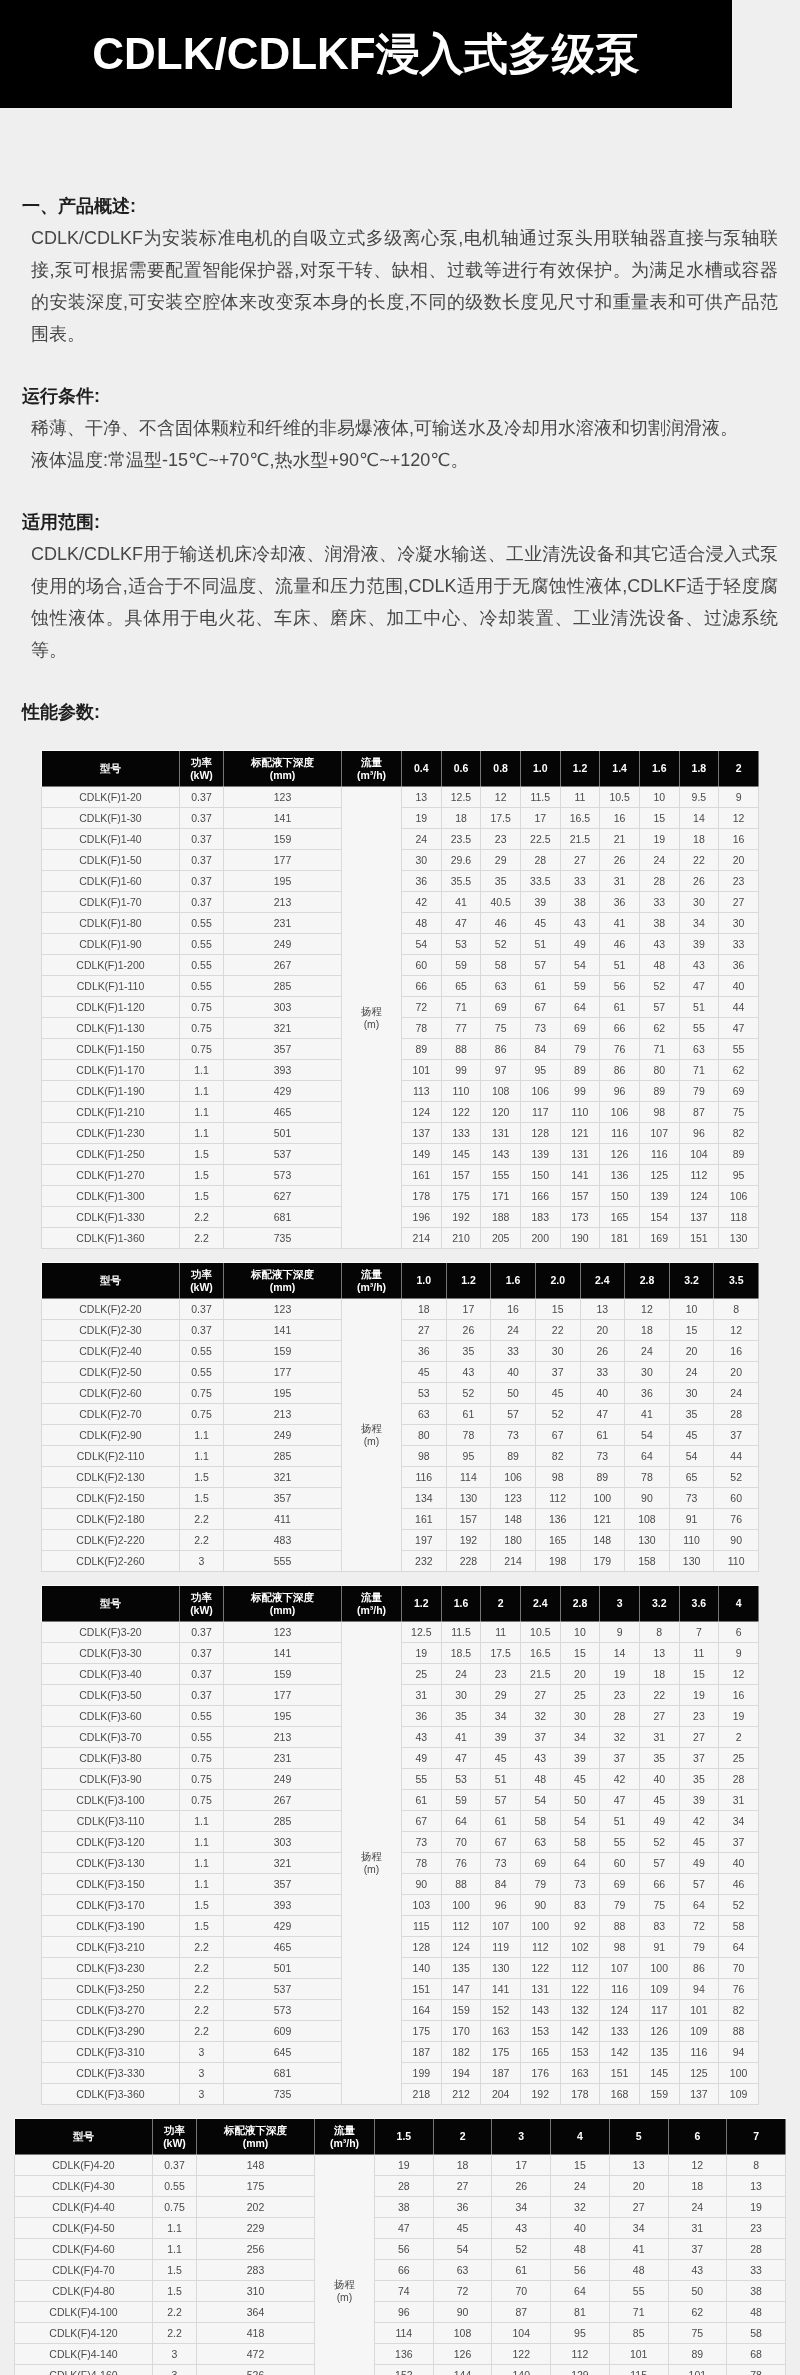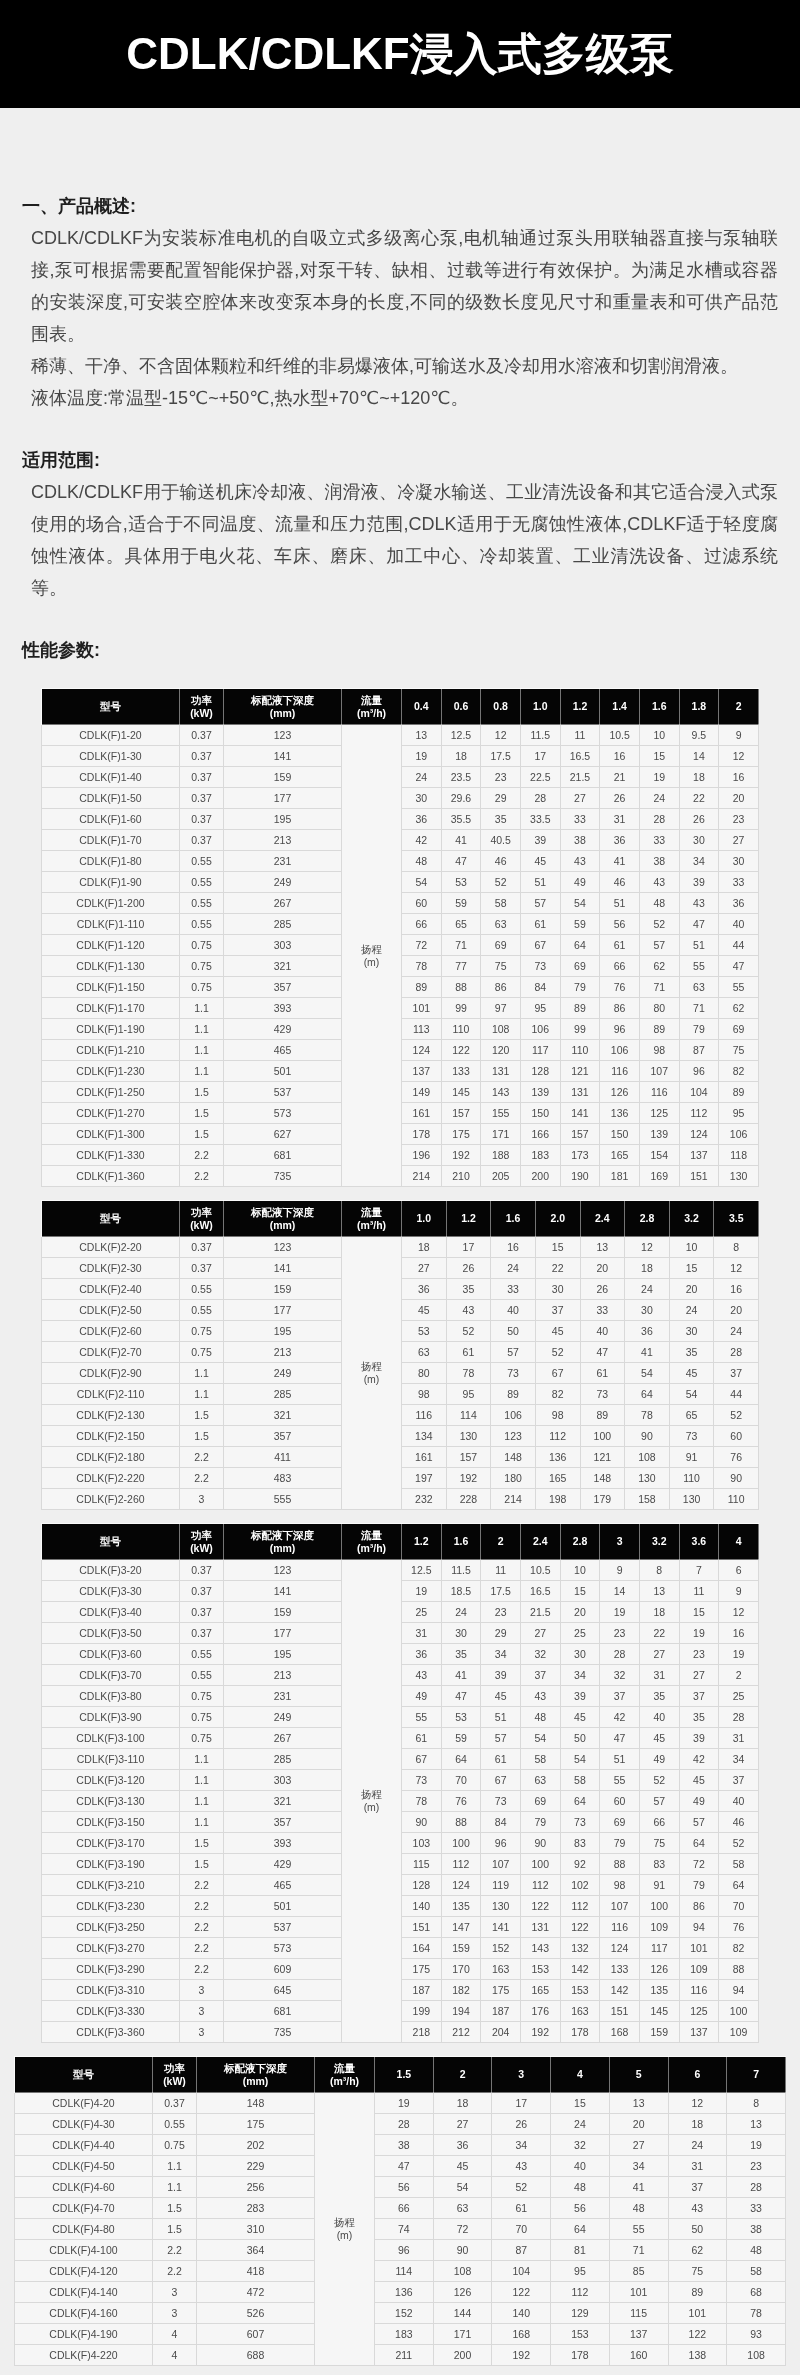--- a/index.html
+++ b/index.html
@@ -3,21 +3,21 @@
 <meta charset="utf-8">
 <style>
   * { margin:0; padding:0; box-sizing:border-box; }
   html,body { background:#efefef; }
   body {
     width:800px;
     font-family:"Liberation Sans","DejaVu Sans",sans-serif;
     color:#454545;
   }
   .banner {
-    width:800px; height:108px;
+    width:732px; height:108px;
     background:#000;
     display:flex; align-items:center; justify-content:center;
   }
   .banner h1 {
     color:#fff; font-size:44px; font-weight:700; letter-spacing:0;
     white-space:nowrap;
   }
   .content { padding:52px 22px 0 22px; }
   .content p, .content h2 {
     font-size:18px; line-height:32px; text-align:justify;
@@ -54,22 +54,23 @@
 </head>
 <body>
 
 <div class="banner">
   <h1>CDLK/CDLKF浸入式多级泵</h1>
 </div>
 
 <div class="content">
   <h2>一、产品概述:</h2>
   <p>CDLK/CDLKF为安装标准电机的自吸立式多级离心泵,电机轴通过泵头用联轴器直接与泵轴联接,泵可根据需要配置智能保护器,对泵干转、缺相、过载等进行有效保护。为满足水槽或容器的安装深度,可安装空腔体来改变泵本身的长度,不同的级数长度见尺寸和重量表和可供产品范围表。</p>
+  <h2>运行条件:</h2>
   <p>稀薄、干净、不含固体颗粒和纤维的非易爆液体,可输送水及冷却用水溶液和切割润滑液。</p>
-  <p>液体温度:常温型-15℃~+50℃,热水型+70℃~+120℃。</p>
+  <p>液体温度:常温型-15℃~+70℃,热水型+90℃~+120℃。</p>
   <h2>适用范围:</h2>
   <p>CDLK/CDLKF用于输送机床冷却液、润滑液、冷凝水输送、工业清洗设备和其它适合浸入式泵使用的场合,适合于不同温度、流量和压力范围,CDLK适用于无腐蚀性液体,CDLKF适于轻度腐蚀性液体。具体用于电火花、车床、磨床、加工中心、冷却装置、工业清洗设备、过滤系统等。</p>
   <h2>性能参数:</h2>
 </div>
 
 <div class="tables" id="tables-root">
     <table class="perf">
       <colgroup>
         <col class="c-model">
         <col class="c-power">

